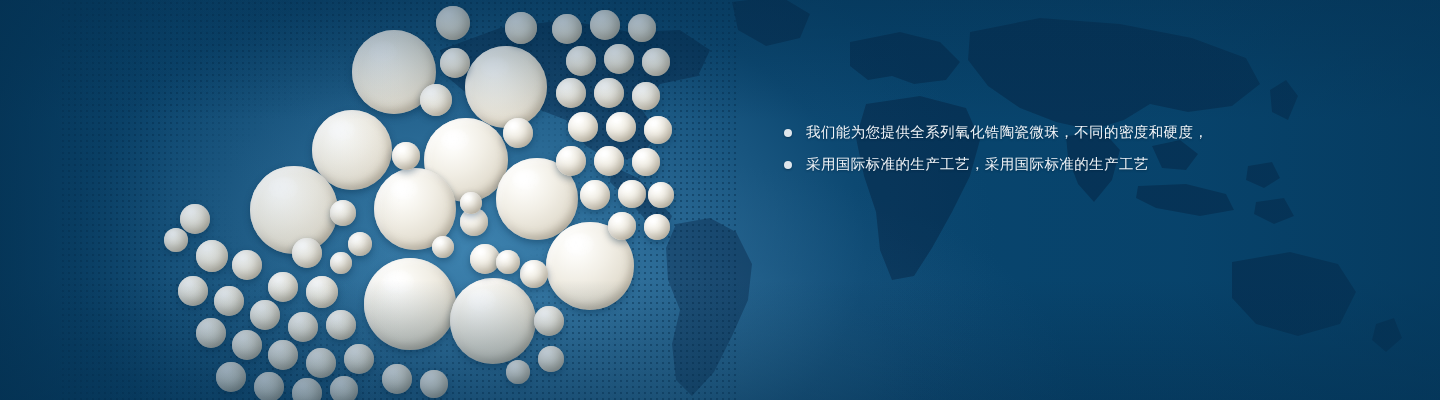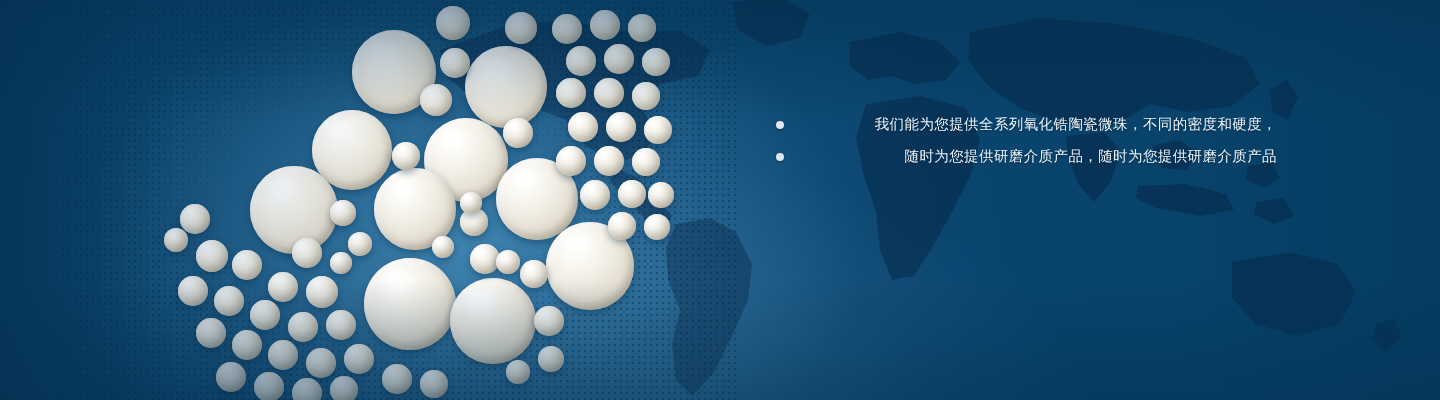--- a/index.html
+++ b/index.html
@@ -125,23 +125,22 @@
     margin: 0 0 22px 0;
     font-size: 31px;
     font-weight: 400;
     line-height: 1.1;
     color: #ffffff;
     letter-spacing: 1px;
     text-shadow: 0 1px 3px rgba(2,32,56,0.55);
   }
   .bullets {
     list-style: none;
-    margin: 8px;
+    margin: 16px;
     padding: 0;
-    text-align: right;
   }
   .bullet {
     position: relative;
     padding-left: 25px;
     margin-bottom: 7px;
     font-size: 14.5px;
     line-height: 25px;
     color: #f0f4f8;
     letter-spacing: 0.4px;
     text-shadow: 0 1px 2px rgba(2,32,56,0.5);
@@ -286,18 +285,18 @@
 
   <div class="content">
 
     <ul class="bullets">
       <li class="bullet">
         <span class="bullet-dot"></span>
         <span class="bullet-line">我们能为您提供全系列氧化锆陶瓷微珠，不同的密度和硬度，</span>
       </li>
       <li class="bullet">
         <span class="bullet-dot"></span>
-        <span class="bullet-line">随时为您提供研磨介质产品，随时为您提供研磨介质产品</span>
+        <span class="bullet-line">采用国际标准的生产工艺，采用国际标准的生产工艺</span>
       </li>
     </ul>
   </div>
 
 </div>
 
 </body></html>

